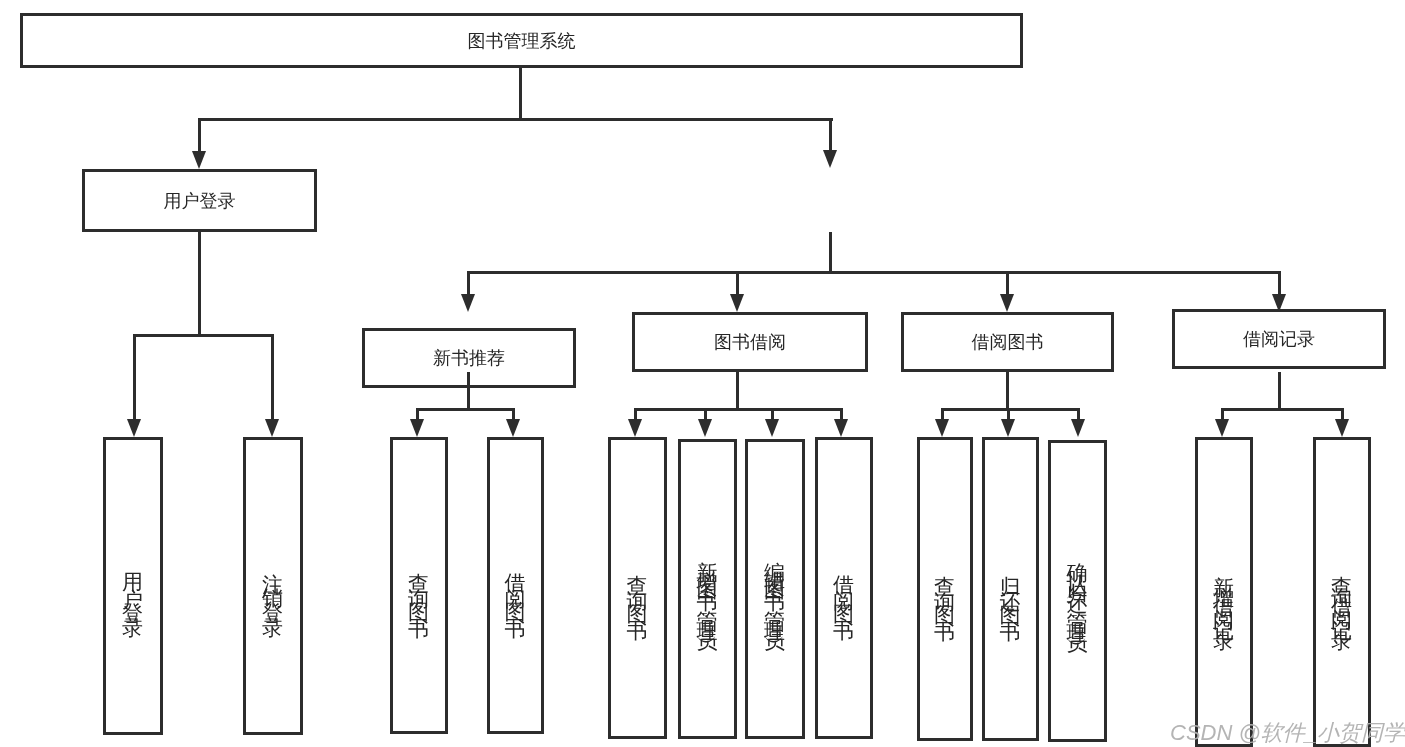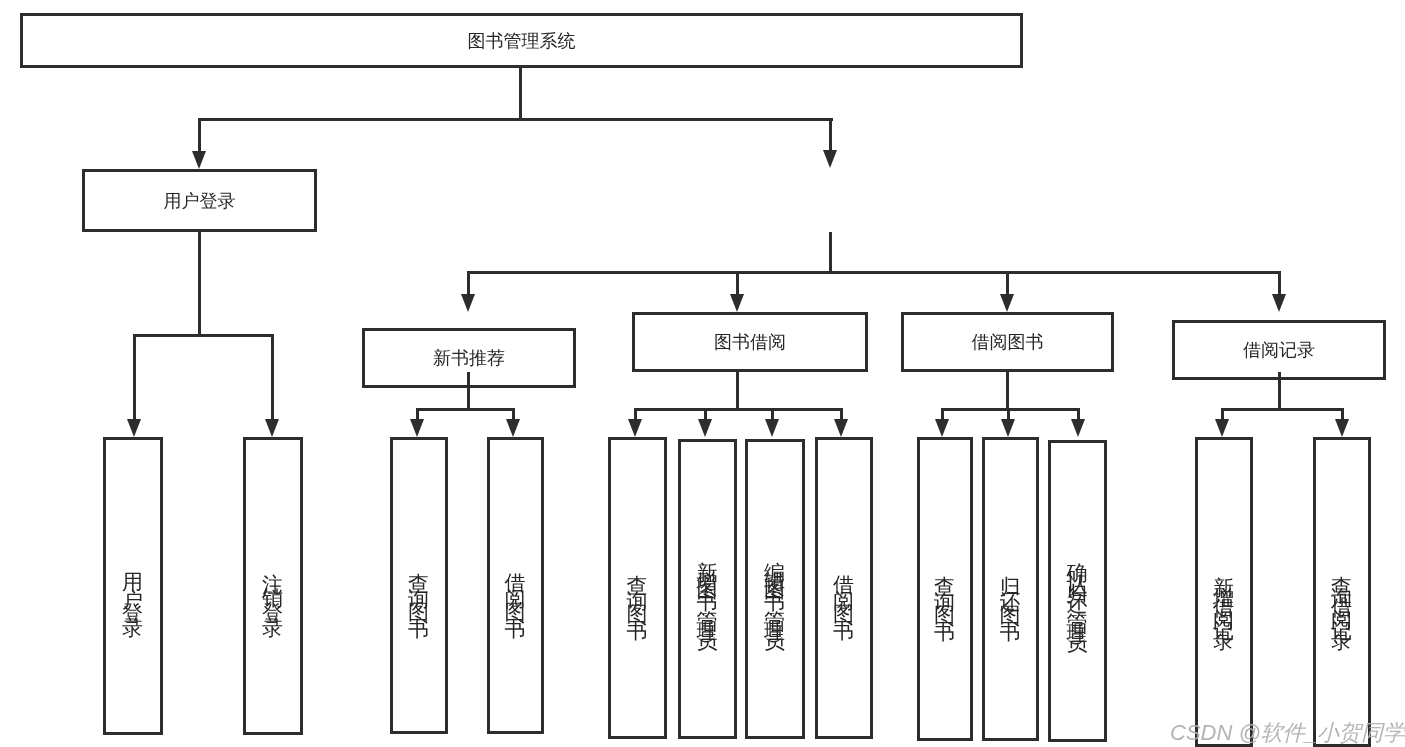--- a/index.html
+++ b/index.html
@@ -89,21 +89,21 @@
 
   <div class="box hbox" style="left:362px;top:328px;width:214px;height:60px">
     <span>新书推荐</span>
   </div>
   <div class="box hbox" style="left:632px;top:312px;width:236px;height:60px">
     <span>图书借阅</span>
   </div>
   <div class="box hbox" style="left:901px;top:312px;width:213px;height:60px">
     <span>借阅图书</span>
   </div>
-  <div class="box hbox" style="left:1172px;top:320px;width:214px;height:60px">
+  <div class="box hbox" style="left:1172px;top:309px;width:214px;height:60px">
     <span>借阅记录</span>
   </div>
 
   <div class="vl" style="left:467px;top:372px;height:38px"></div>
   <div class="hl" style="left:416px;top:408px;width:99px"></div>
   <div class="vl" style="left:416px;top:410px;height:10px"></div>
   <div class="arr" style="left:410px;top:419px"></div>
   <div class="vl" style="left:512px;top:410px;height:10px"></div>
   <div class="arr" style="left:506px;top:419px"></div>
 

